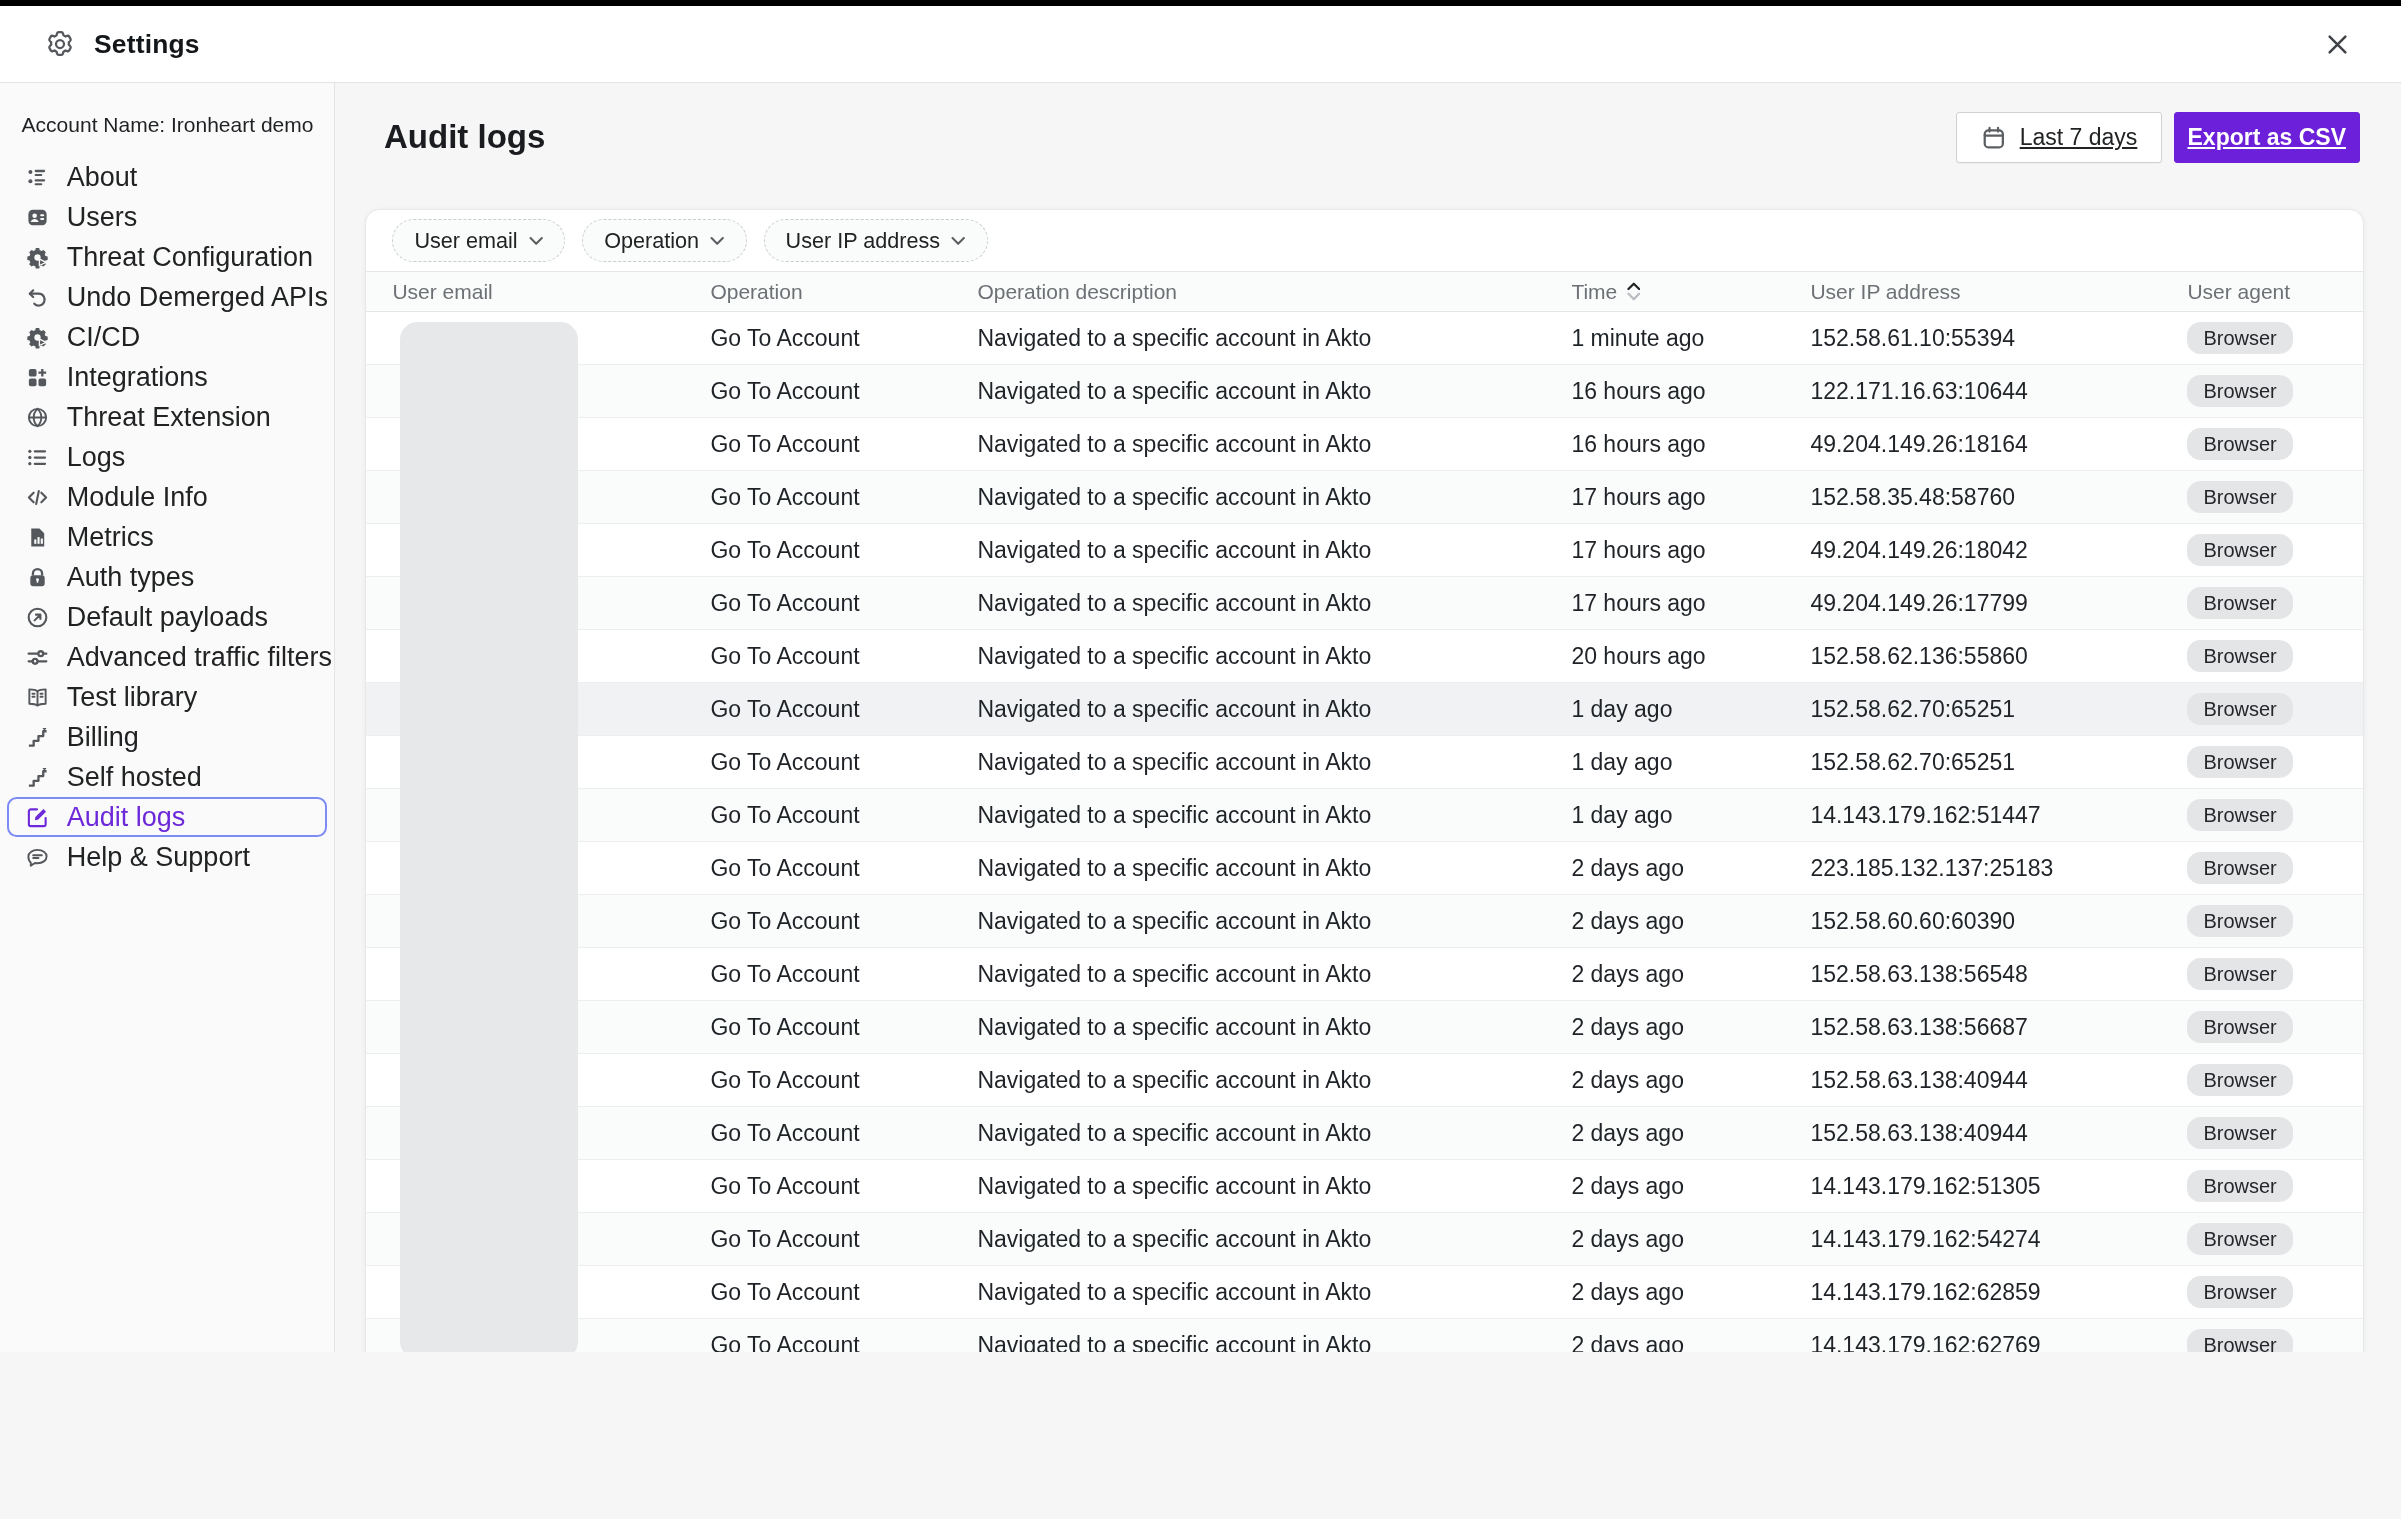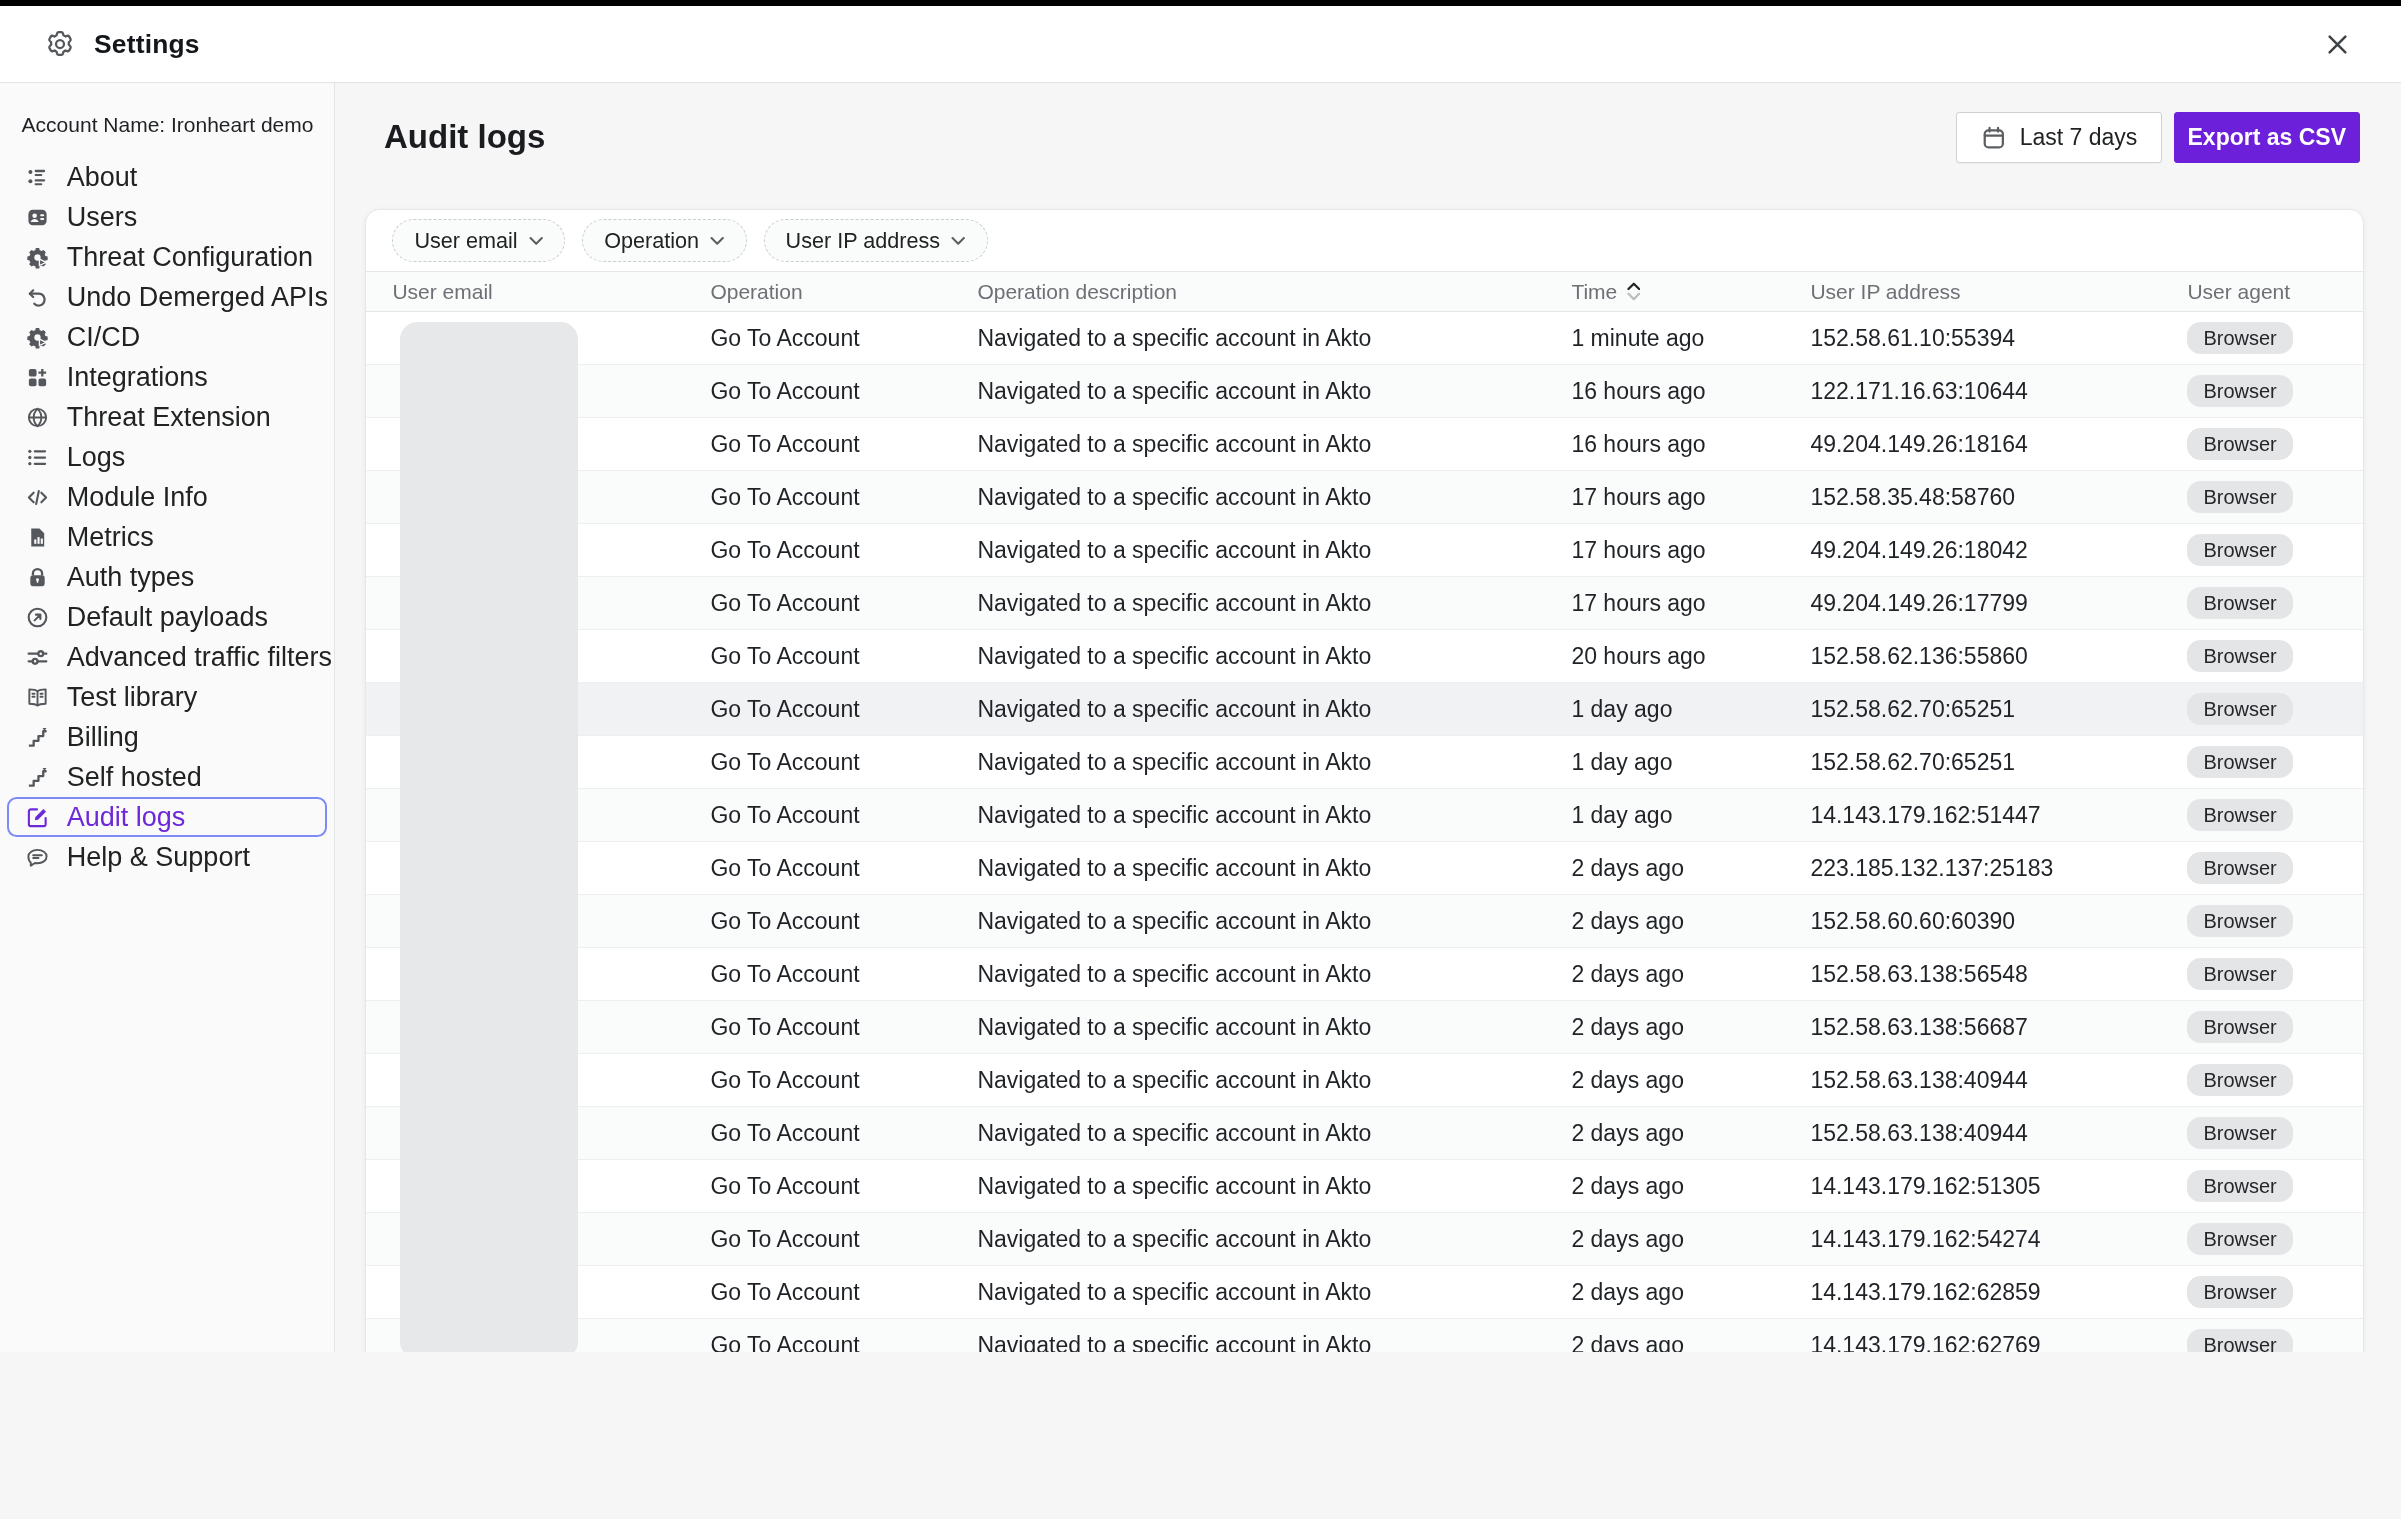--- a/index.html
+++ b/index.html
@@ -30,21 +30,21 @@
   .nav-item .nav-label { font-size:27px; color:#202223; white-space:nowrap;text-align:center; }
   .nav-item.selected { border-color:#7d8bf4; }
   .nav-item.selected .nav-label { color:#6d28d9; font-weight:500; }
   .nav-item.selected .nav-ic { color:#6d28d9; }
 
   
   .main { position:absolute; left:335px; top:83px; right:0; bottom:0; background:#f6f6f7; }
   .page-title { position:absolute; left:49px; top:35px; font-size:33px; font-weight:700; color:#1a1c1f; }
   .head-actions { position:absolute; top:29px; right:41px; display:flex; gap:11.2px; }
   .btn { height:51px; border-radius:3px; font-size:23px; display:inline-flex; align-items:center;
-         justify-content:center; cursor:pointer; font-family:inherit; }
+         justify-content:center; cursor:pointer; font-family:inherit;text-decoration:underline; }
   .btn-secondary { background:#fff; border:0.8px solid #cfd1d5; color:#202223; padding:0 24px; gap:12.8px;
                    box-shadow:0 0.8px 0 rgba(0,0,0,.04); font-weight:500; }
   .btn-secondary .ic { width:25.6px; height:25.6px; color:#5c5f62; display:inline-flex; }
   .btn-primary { background:#6d20d9; border:0.8px solid #6d20d9; color:#fff; padding:0 13px; font-weight:600; }
 
   
   .card { position:absolute; left:30px; top:126px; width:1999px; height:1290px; background:#fff;
           border:0.8px solid #e7e8ea; border-radius:14.4px; box-shadow:0 1.6px 4.8px rgba(23,24,24,.06); overflow:hidden; }
   .search-row { height:54px; display:flex; align-items:center; padding:0 22.4px 0 26.4px; gap:21px;
                 border-bottom:0.8px solid #e5e7e9; }

